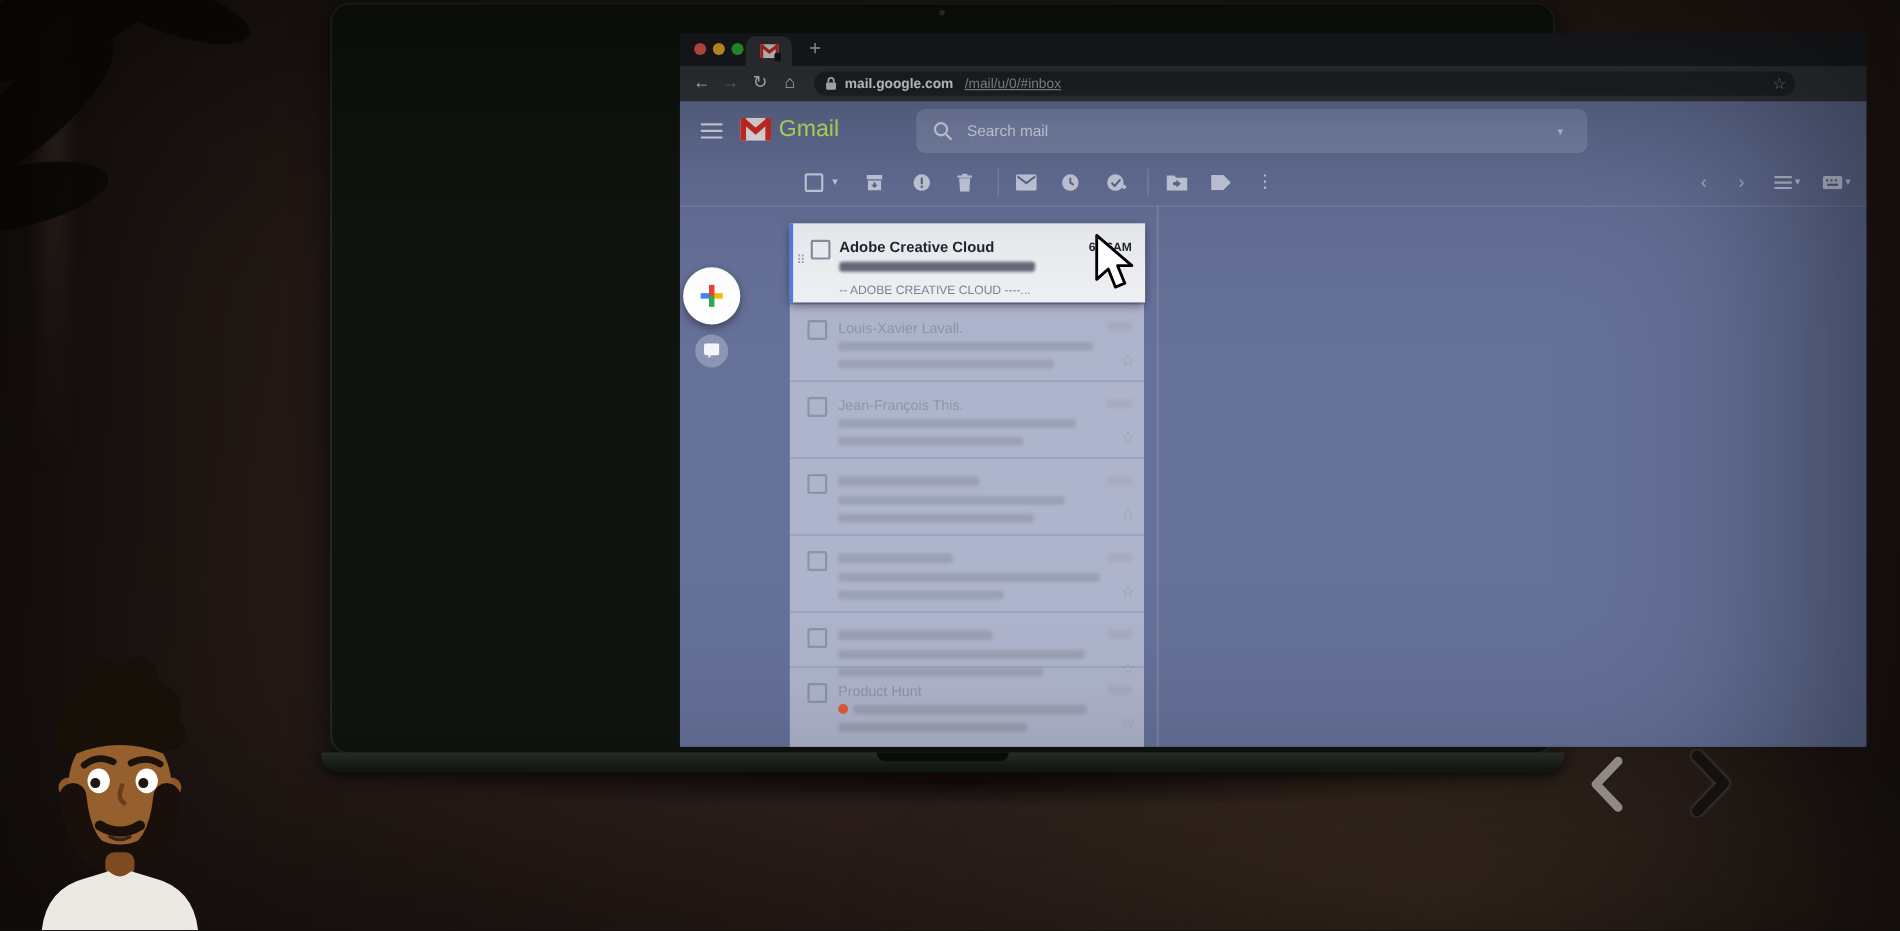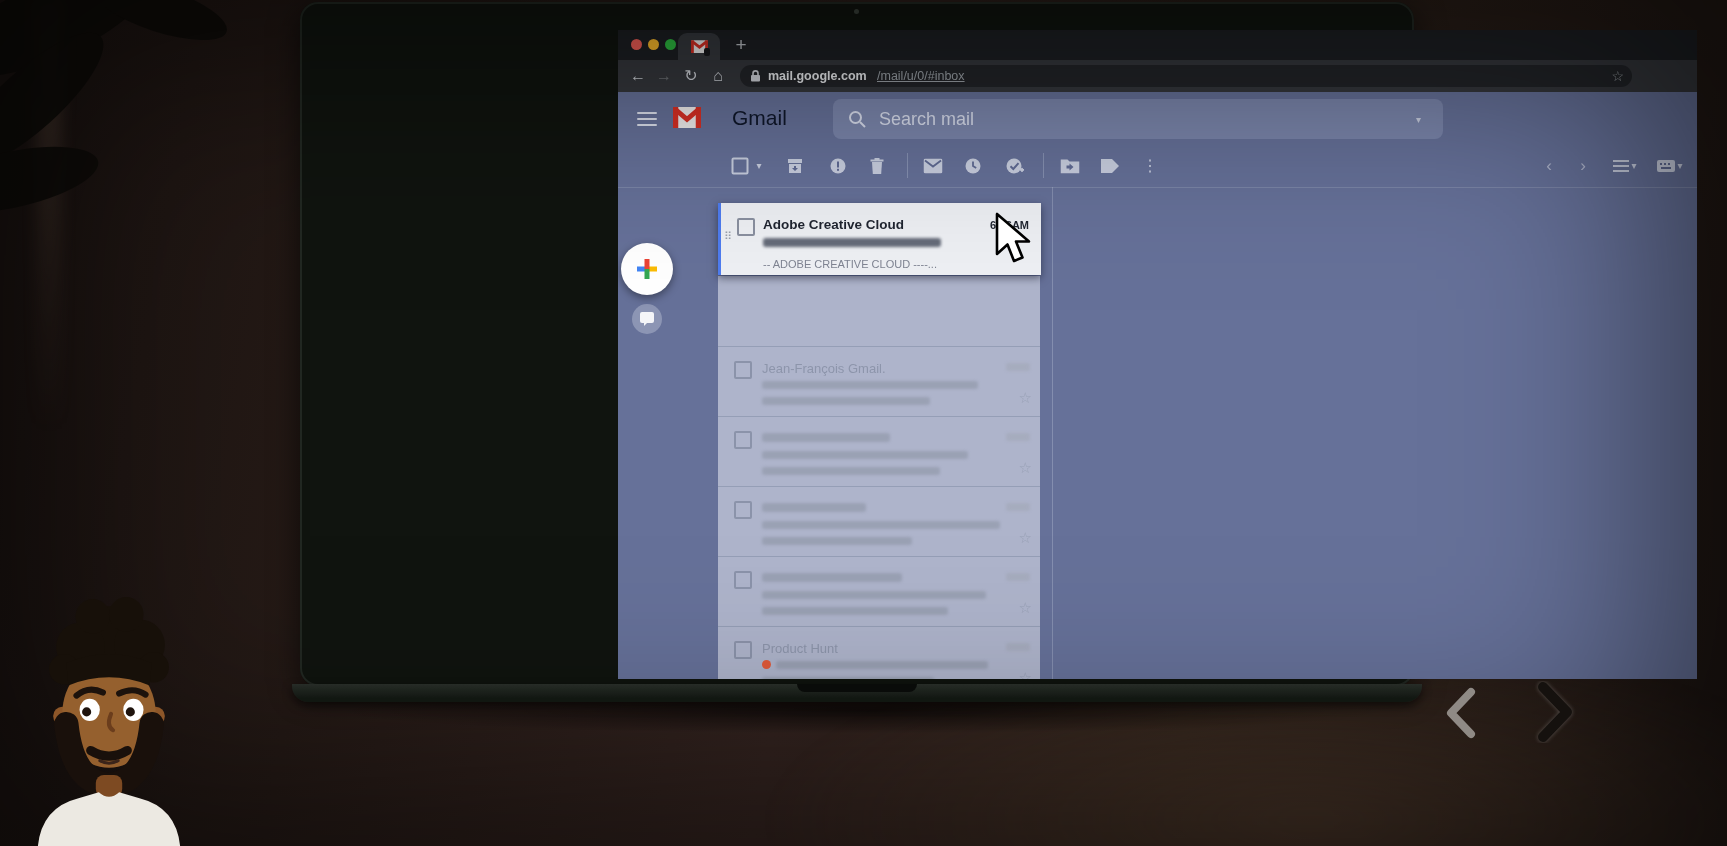--- a/index.html
+++ b/index.html
@@ -34,23 +34,23 @@
   .navrow{left:0;top:30px;width:100%;height:32px;background:#35373c;}
   .navbtn{top:0;height:32px;line-height:32px;font-size:16px;color:#cfd2d8;text-align:center;width:24px;}
   .urlpill{left:122px;top:5px;width:892px;height:22px;border-radius:12px;background:#222428;
     color:#e8eaed;font-size:12.5px;line-height:22px;}
   .urlpath{color:#9aa0a6;text-decoration:underline;}
   .omni-star{right:8px;top:0;color:#9aa0a6;font-size:14px;line-height:22px;}
   
   .gmail{left:0;top:62px;width:1079px;height:587px;background:#667199;}
   .gm-header{left:0;top:0;width:100%;height:52px;}
   .burger span{display:block;width:20px;height:2px;background:#dfe3ef;margin:4px 0;border-radius:1px;}
-  .gm-logo-text{color:#0f172a;font-size:21px;margin-left:24px;}
+  .gm-logo-text{color:#bef264;font-size:21px;}
   .searchbar{left:215px;top:7px;width:610px;height:40px;background:#7b86ac;border-radius:8px;color:#d9deee;}
-  .searchbar .ph{font-size:18px;line-height:40px;}
+  .searchbar .ph{font-size:14px;line-height:40px;}
   .toolbar{left:0;top:52px;width:100%;height:43px;border-bottom:1px solid rgba(255,255,255,.14);}
   .ti{position:absolute;top:50%;transform:translate(-50%,-50%);color:#c9cfe0;line-height:0;}
   .tdiv{position:absolute;top:9px;width:1px;height:25px;background:rgba(210,218,238,.3);}
   .caret{font-size:10px;color:#c9cfe0;}
   .gm-body{left:0;top:95px;width:1079px;height:492px;}
   .fab-compose{left:3px;top:56px;width:52px;height:52px;border-radius:50%;background:#fff;
     box-shadow:0 3px 8px rgba(0,0,0,.4);}
   .fab-meet{left:14px;top:117px;width:30px;height:30px;border-radius:50%;background:rgba(240,243,250,.28);}
   .pane-divider{left:434px;top:95px;width:1px;height:492px;background:rgba(225,232,245,.25);}
   
@@ -263,24 +263,32 @@
           </div>
           <div class="abs fab-meet">
             <svg class="abs" style="left:8px;top:8px;" width="14" height="14" viewBox="0 0 14 14">
               <rect width="14" height="11" rx="2" fill="rgba(255,255,255,.9)"></rect>
                 <path d="M4 11l0 3 3-3z" fill="rgba(255,255,255,.9)"></path>
             </svg>
           </div>
 
           <div class="abs list-faded">
 
+            <div class="lrow" style="top:0;">
+              <span class="cb" style="left:16px;top:14px;"></span>
+              <span class="sender-f">Louis-Xavier Lavall.</span>
+              <span class="tbar"></span>
+              <span class="bar l2" style="width:232px;"></span>
+              <span class="bar l3" style="width:196px;"></span>
+              <span class="star">☆</span>
+            </div>
 
             <div class="lrow" style="top:70px;">
               <span class="cb" style="left:16px;top:14px;"></span>
-              <span class="sender-f">Jean-François Gmail.</span>
+              <span class="sender-f">Jean-François This.</span>
               <span class="tbar"></span>
               <span class="bar l2" style="width:216px;"></span>
               <span class="bar l3" style="width:168px;"></span>
               <span class="star">☆</span>
             </div>
 
             <div class="lrow" style="top:140px;">
               <span class="cb" style="left:16px;top:14px;"></span>
               <span class="bar sbar" style="width:128px;"></span>
               <span class="tbar"></span>
@@ -300,21 +308,21 @@
 
             <div class="lrow" style="top:280px;">
               <span class="cb" style="left:16px;top:14px;"></span>
               <span class="bar sbar" style="width:140px;"></span>
               <span class="tbar"></span>
               <span class="bar l2" style="width:224px;"></span>
               <span class="bar l3" style="width:186px;"></span>
               <span class="star">☆</span>
             </div>
 
-            <div class="lrow" style="top:350px;">
+            <div class="lrow" style="top:330px;">
               <span class="cb" style="left:16px;top:14px;"></span>
               <span class="sender-f">Product Hunt</span>
               <span class="tbar"></span>
               <span class="reddot"></span>
               <span class="bar l2" style="left:58px;width:212px;"></span>
               <span class="bar l3" style="width:172px;"></span>
               <span class="star">☆</span>
             </div>
           </div>
 

